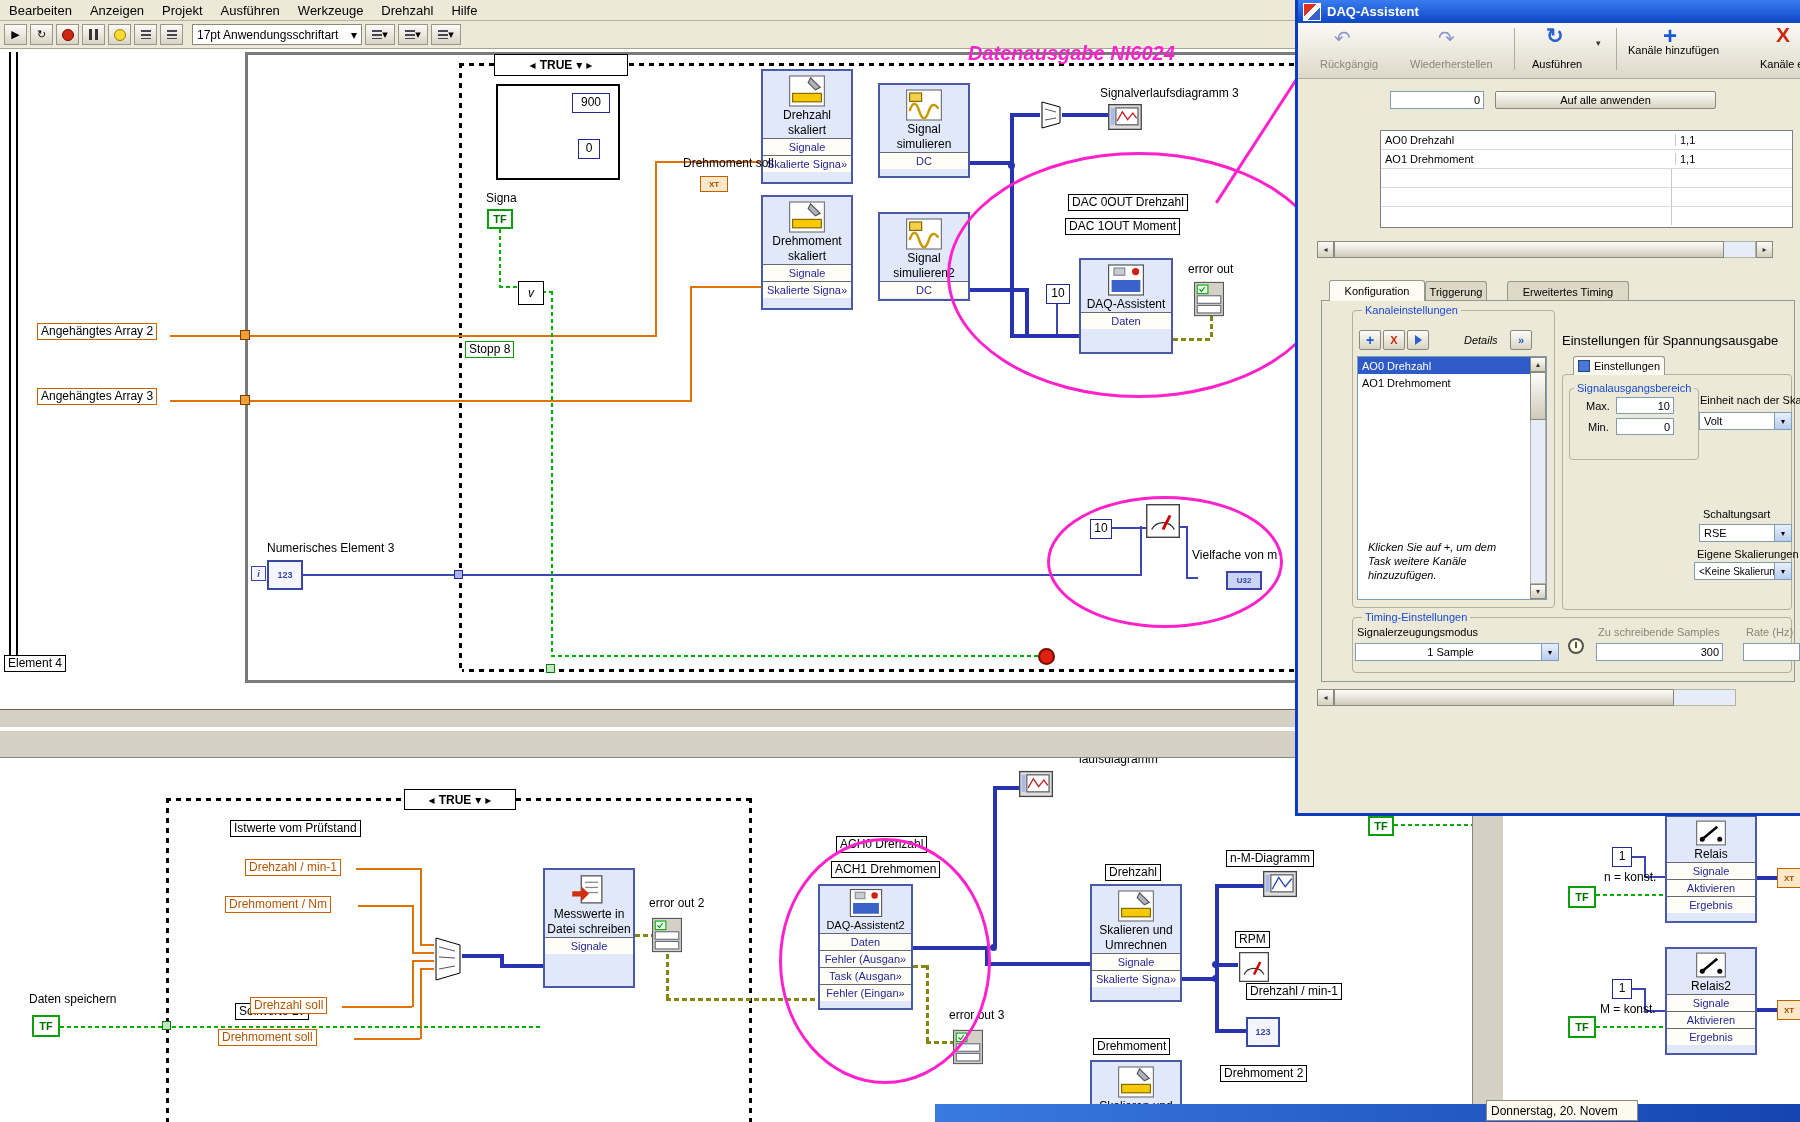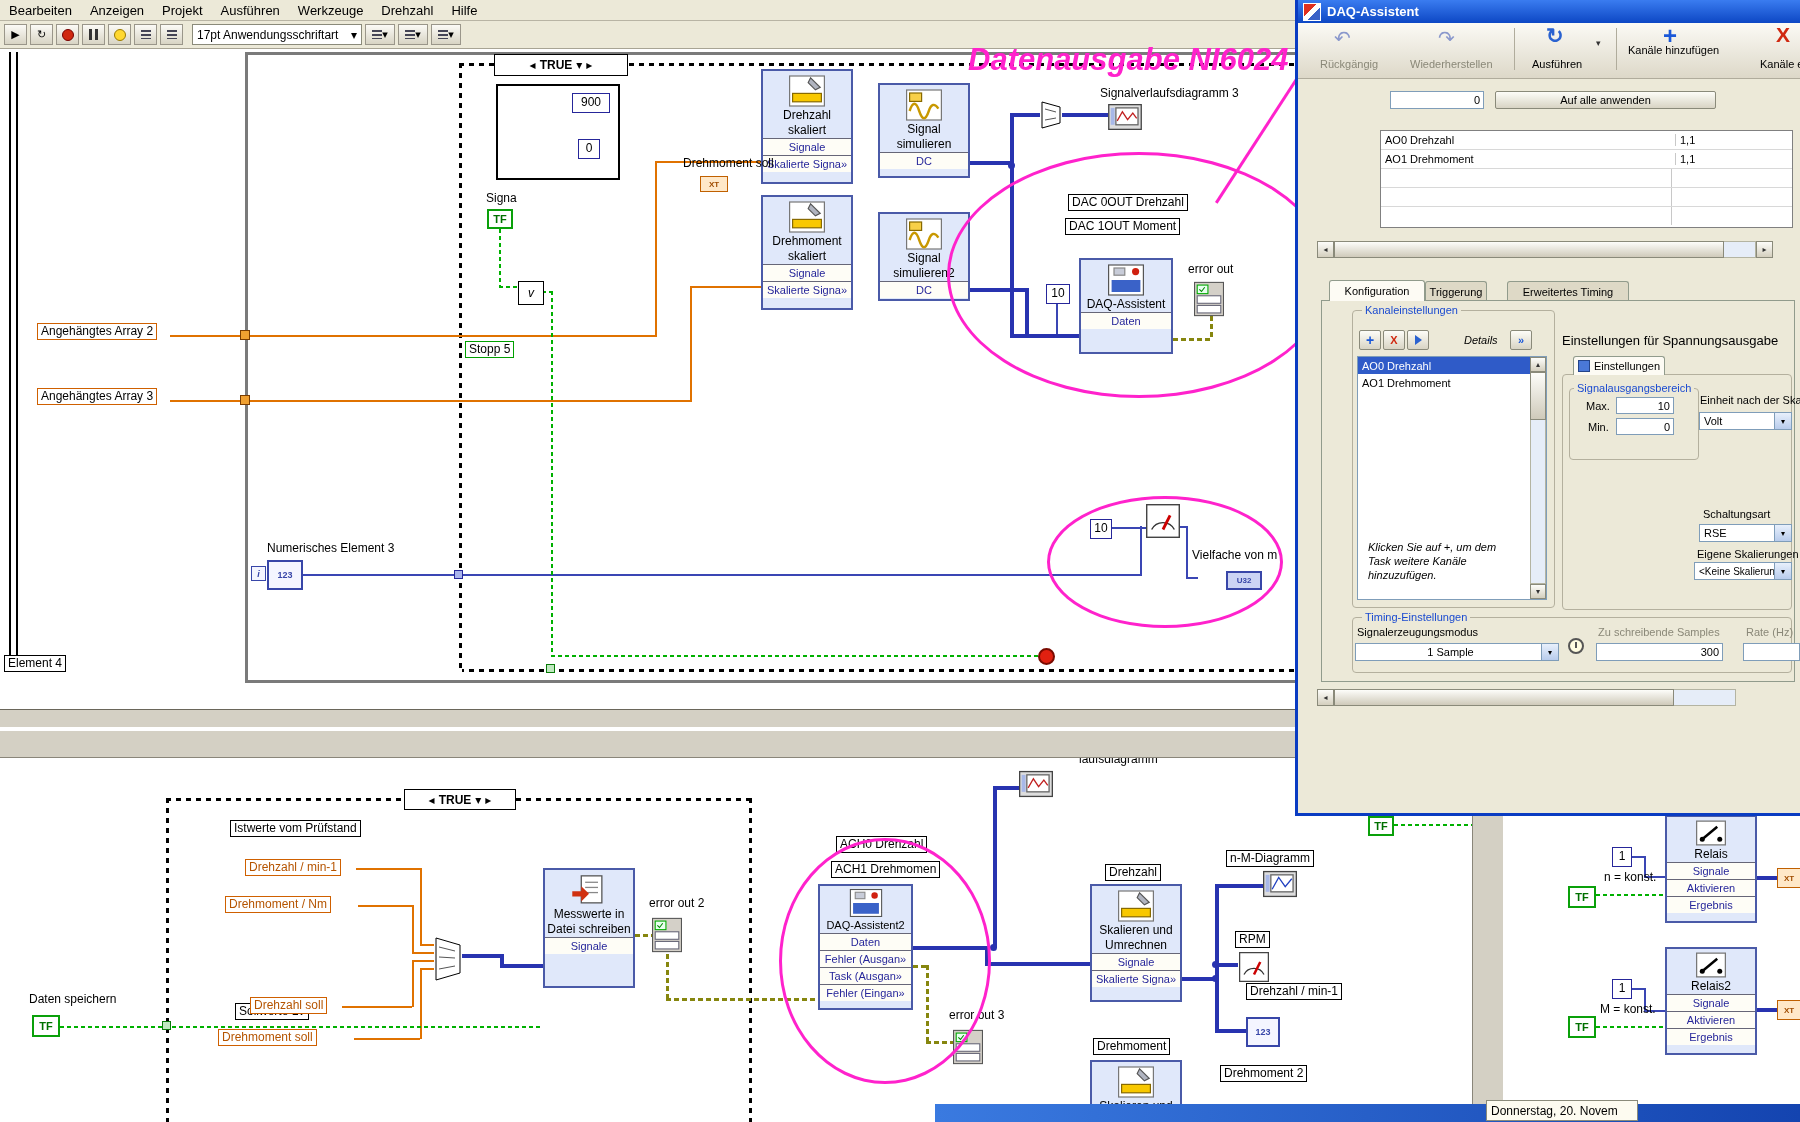--- a/index.html
+++ b/index.html
@@ -21,21 +21,21 @@
   .reddot{width:10px;height:10px;border-radius:50%;background:#d02810;border:1px solid #700;}
   .minibars{width:10px;height:9px;background:repeating-linear-gradient(180deg,#445 0 2px,transparent 2px 4px);}
   
   .hdash{position:absolute;height:3px;background:repeating-linear-gradient(90deg,#000 0 5px,#fff 5px 10px);}
   .vdash{position:absolute;width:3px;background:repeating-linear-gradient(180deg,#000 0 5px,#fff 5px 10px);}
   .blbl{position:absolute;background:#fff;border:1px solid #000;font-size:12px;line-height:15px;
         padding:0 3px;white-space:nowrap;z-index:3;}
   .blbl.or{border-color:#cf6000;color:#b55400;}
   .blbl.gr{border-color:#00a000;}
   .flbl{position:absolute;font-size:12px;white-space:nowrap;z-index:3;}
-  .anno{position:absolute;color:#ff22cc;font-weight:bold;font-style:italic;font-size:31px;z-index:5;white-space:nowrap;}
+  .anno{position:absolute;color:#ff22cc;font-weight:bold;font-style:italic;font-size:20px;z-index:5;white-space:nowrap;}
   .mell{position:absolute;border:3px solid #ff22cc;border-radius:50%;z-index:5;}
   .evi{position:absolute;background:#e0e8fa;border:2px solid #4a5aa8;box-sizing:border-box;
        text-align:center;z-index:3;display:flex;flex-direction:column;}
   .evi .ic{width:36px;height:32px;margin:4px auto 1px;flex:none;}
   .evi .nm{font-size:12px;line-height:15px;padding:0 1px;}
   .evi .row{border-top:1px solid #667;background:#fefdf6;font-size:11px;line-height:16px;height:17px;
             color:#26269a;overflow:hidden;white-space:nowrap;flex:none;box-sizing:border-box;}
   .nconst{position:absolute;background:#fff;border:1px solid #26269a;font-size:12px;text-align:center;
           line-height:16px;z-index:3;}
   .tfterm{position:absolute;background:#fff;border:2px solid #0aa00a;color:#007000;font-weight:bold;
@@ -254,21 +254,21 @@
         <rect x="0.5" y="0.5" width="27" height="31" fill="#d4d0c8" stroke="#555"></rect>
         <rect x="3" y="3" width="10" height="8" fill="#e8fff0" stroke="#0a0"></rect>
         <path d="M5,7 l2,2 3,-4" stroke="#080" fill="none"></path>
         <rect x="3" y="13" width="22" height="7" fill="#fff" stroke="#667"></rect>
         <rect x="3" y="22" width="22" height="7" fill="#fff" stroke="#667"></rect>
       </svg></div>
 
   <div class="mell" style="left:947px;top:152px;width:378px;height:240px;"></div>
   <div class="abs" style="left:1215px;top:202px;width:175px;height:3px;background:#ff22cc;transform:rotate(-57deg);transform-origin:0 0;z-index:4;"></div>
 
-  <div class="blbl gr" style="left:465px;top:341px;">Stopp 5</div>
+  <div class="blbl gr" style="left:465px;top:341px;">Stopp 8</div>
 
   <div class="flbl" style="left:267px;top:541px;">Numerisches Element 3</div>
   <div class="numterm" style="left:251px;top:566px;width:15px;height:15px;font-style:italic;border-width:1px;">i</div>
   <div class="numterm" style="left:267px;top:560px;width:36px;height:30px;">123</div>
 
   <div class="mell" style="left:1047px;top:496px;width:230px;height:126px;"></div>
   <div class="nconst" style="left:1090px;top:519px;width:20px;height:18px;">10</div>
   <div class="abs" style="left:1146px;top:504px;z-index:3;"><svg width="34" height="34" viewBox="0 0 24 24">
         <rect x="0.5" y="0.5" width="23" height="23" fill="#fff" stroke="#444"></rect>
         <path d="M4,18 A9,9 0 0 1 20,18" fill="none" stroke="#333"></path>

